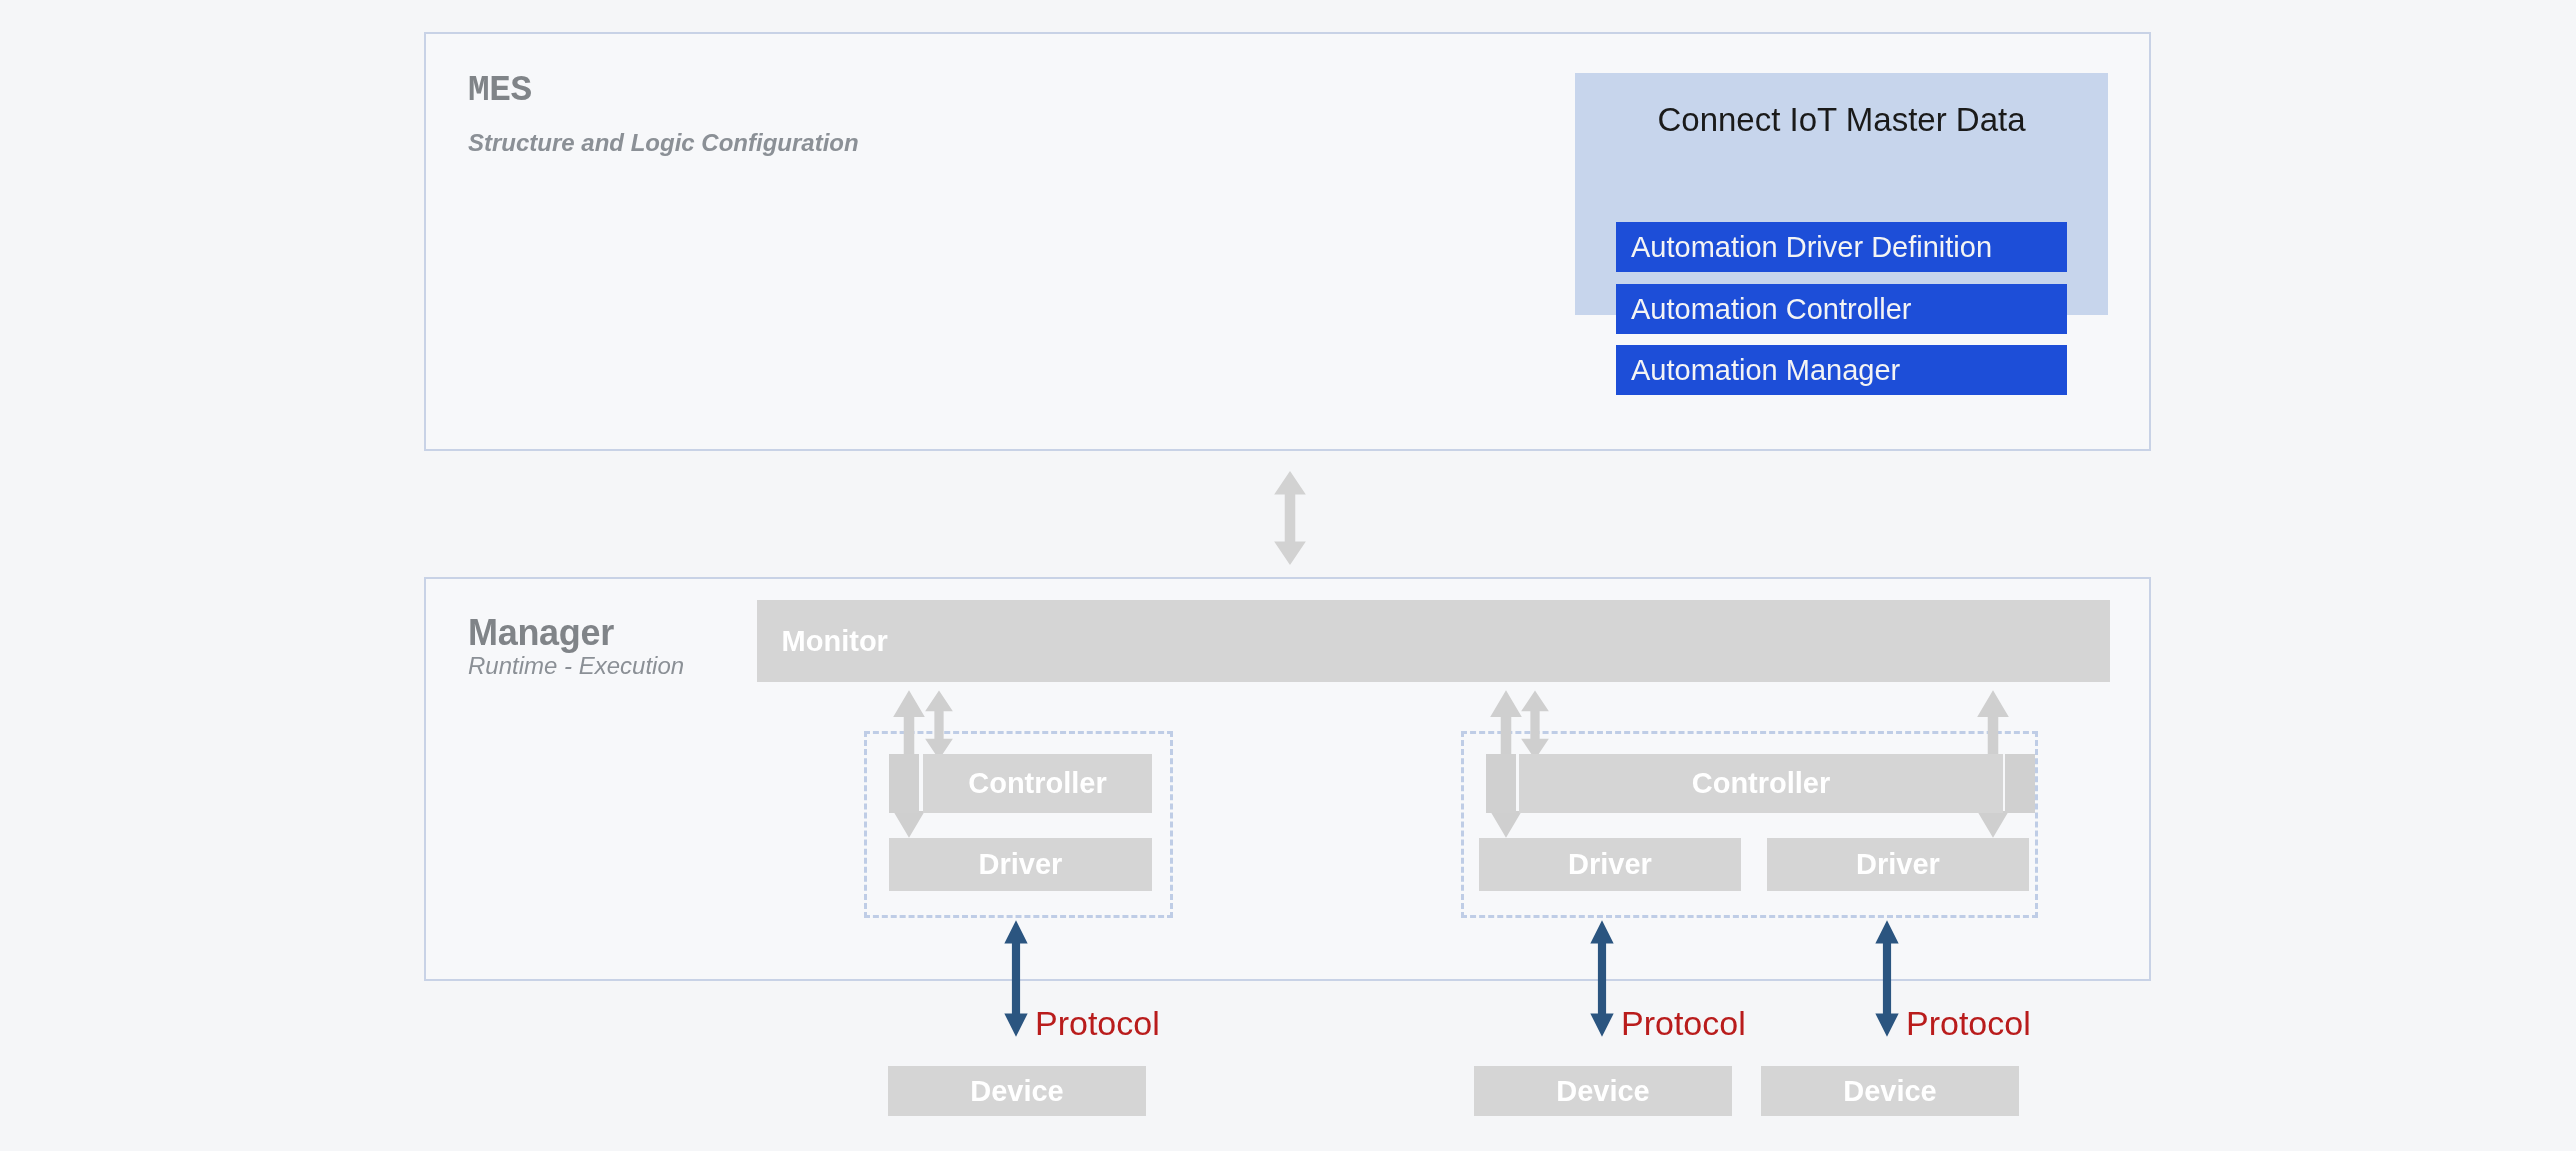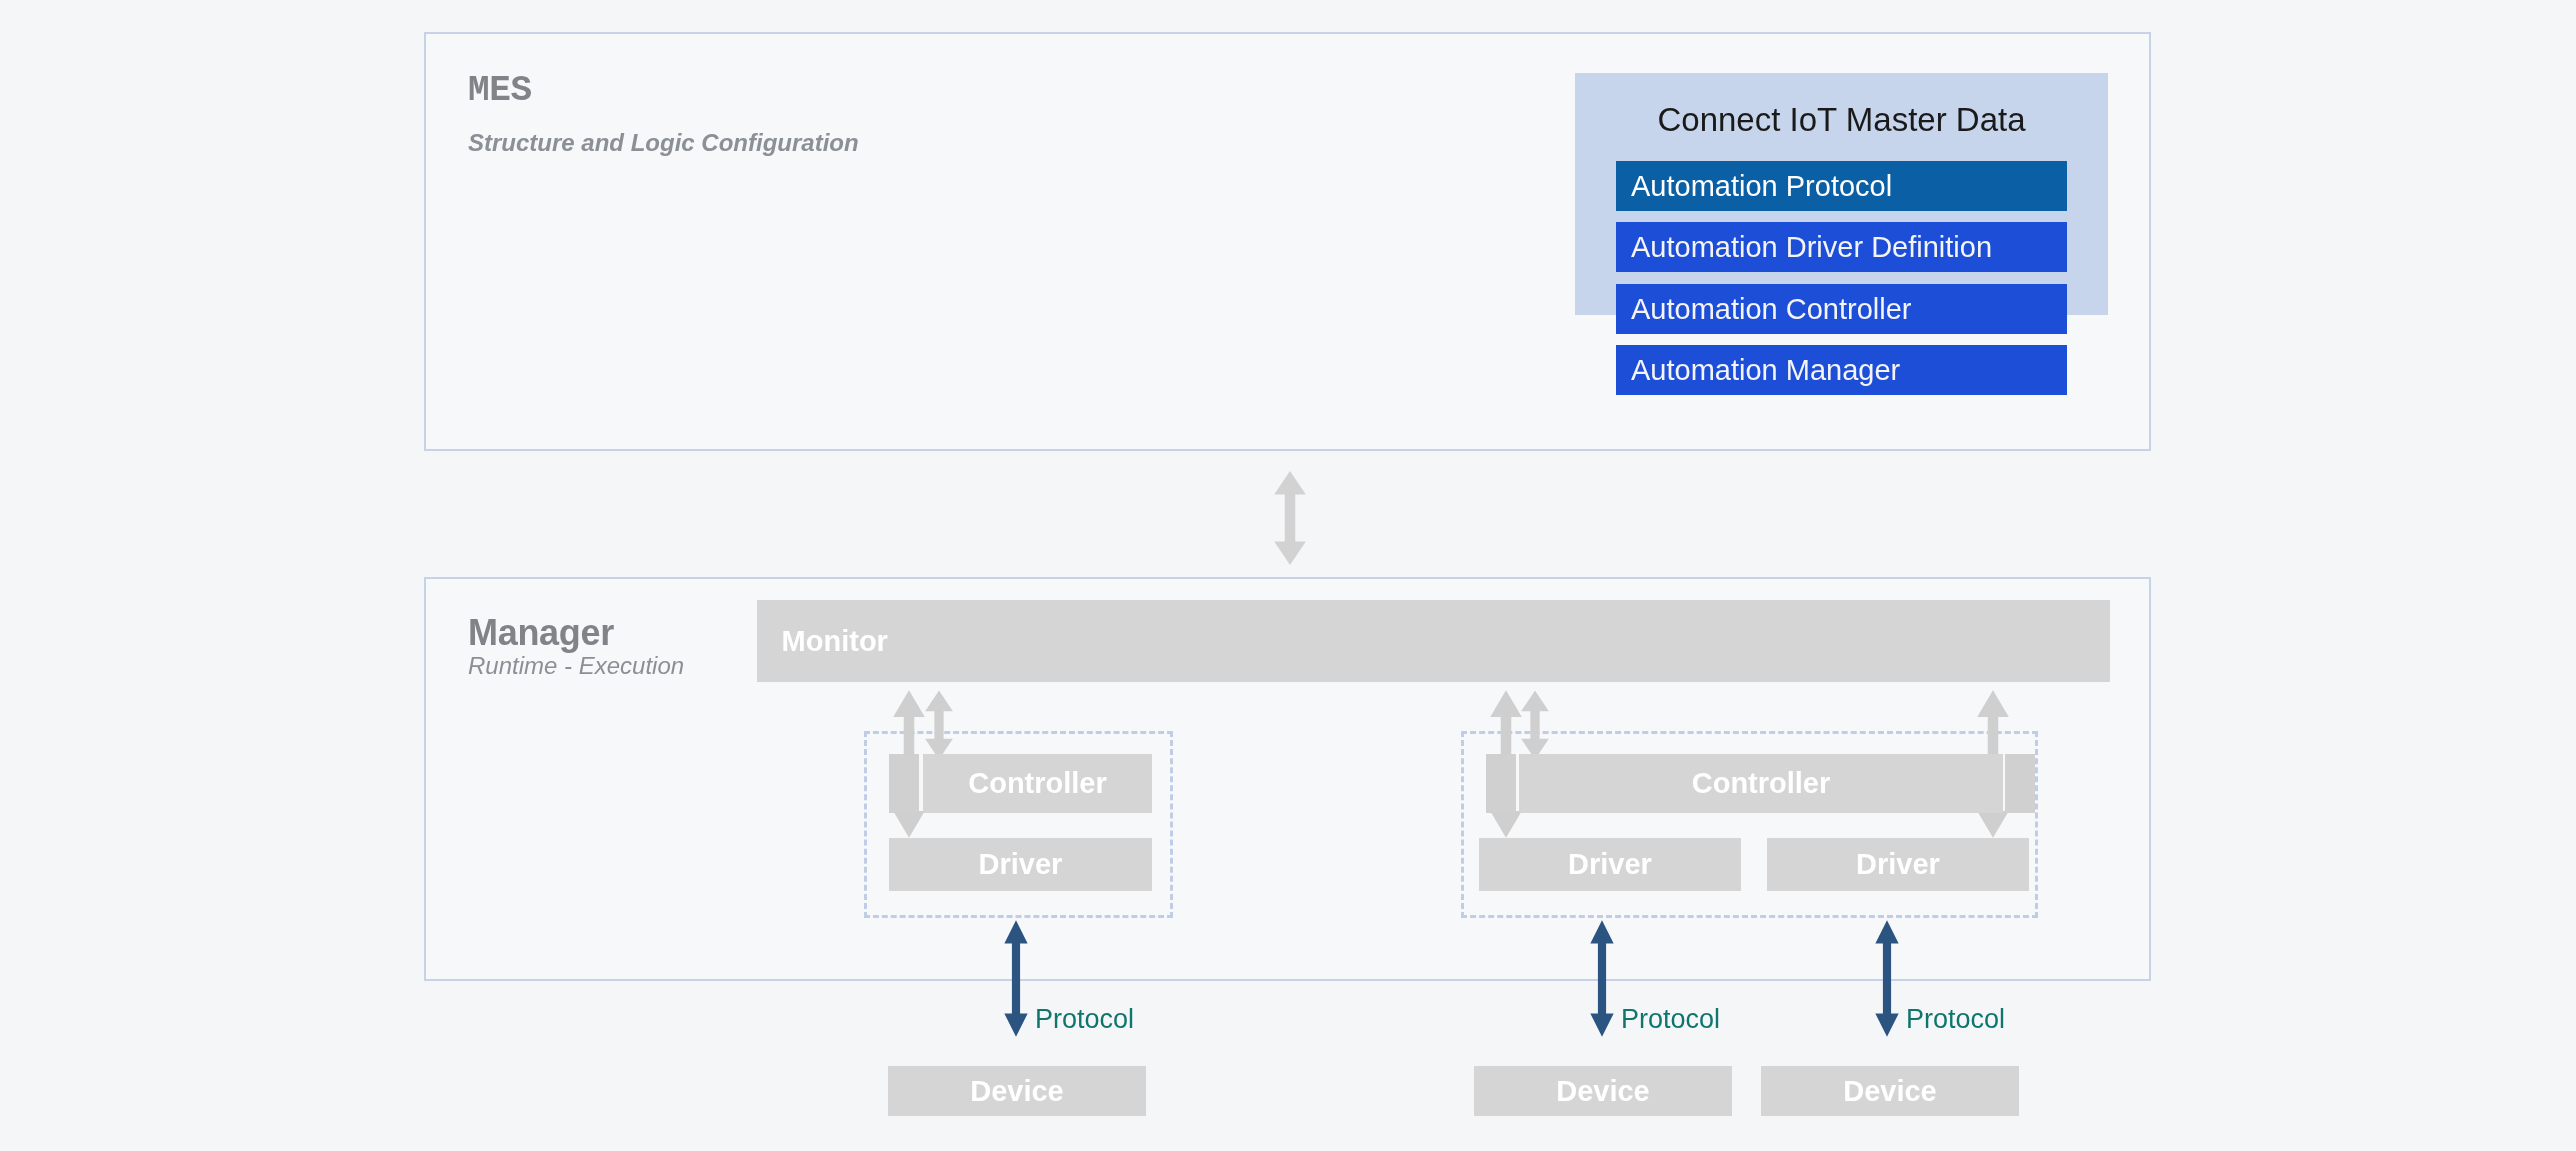--- a/index.html
+++ b/index.html
@@ -78,39 +78,36 @@
     box-sizing:border-box;
     background:transparent;
   }
 
   
   .arrow{position:absolute;}
   .arrow svg{display:block;}
 
   .protocol-label{
     position:absolute;
-    font-size:27px;color:#0f766e;white-space:nowrap;
+    font-size:34px;color:#b91c1c;white-space:nowrap;
   }
 </style>
 </head>
 <body>
 
 <div id="stage">
 
   <div class="panel" id="mes-panel"></div>
 
   <div class="section-title" style="left:468px;top:70px;font-family:Liberation Mono, monospace;">MES</div>
   <div class="section-sub" style="left:468px;top:129px;font-weight:bold;">Structure and Logic Configuration</div>
 
   <div id="masterdata-card">
     <div id="masterdata-title">Connect IoT Master Data</div>
 
-    <div class="md-row active" style="top:88px;">
-      <span>Automation Protocol</span>
-    </div>
     <div class="md-row inactive" style="top:149px;">
       <span>Automation Driver Definition</span>
     </div>
     <div class="md-row inactive" style="top:211px;">
       <span>Automation Controller</span>
     </div>
     <div class="md-row inactive" style="top:272px;">
       <span>Automation Manager</span>
     </div>
   </div>

